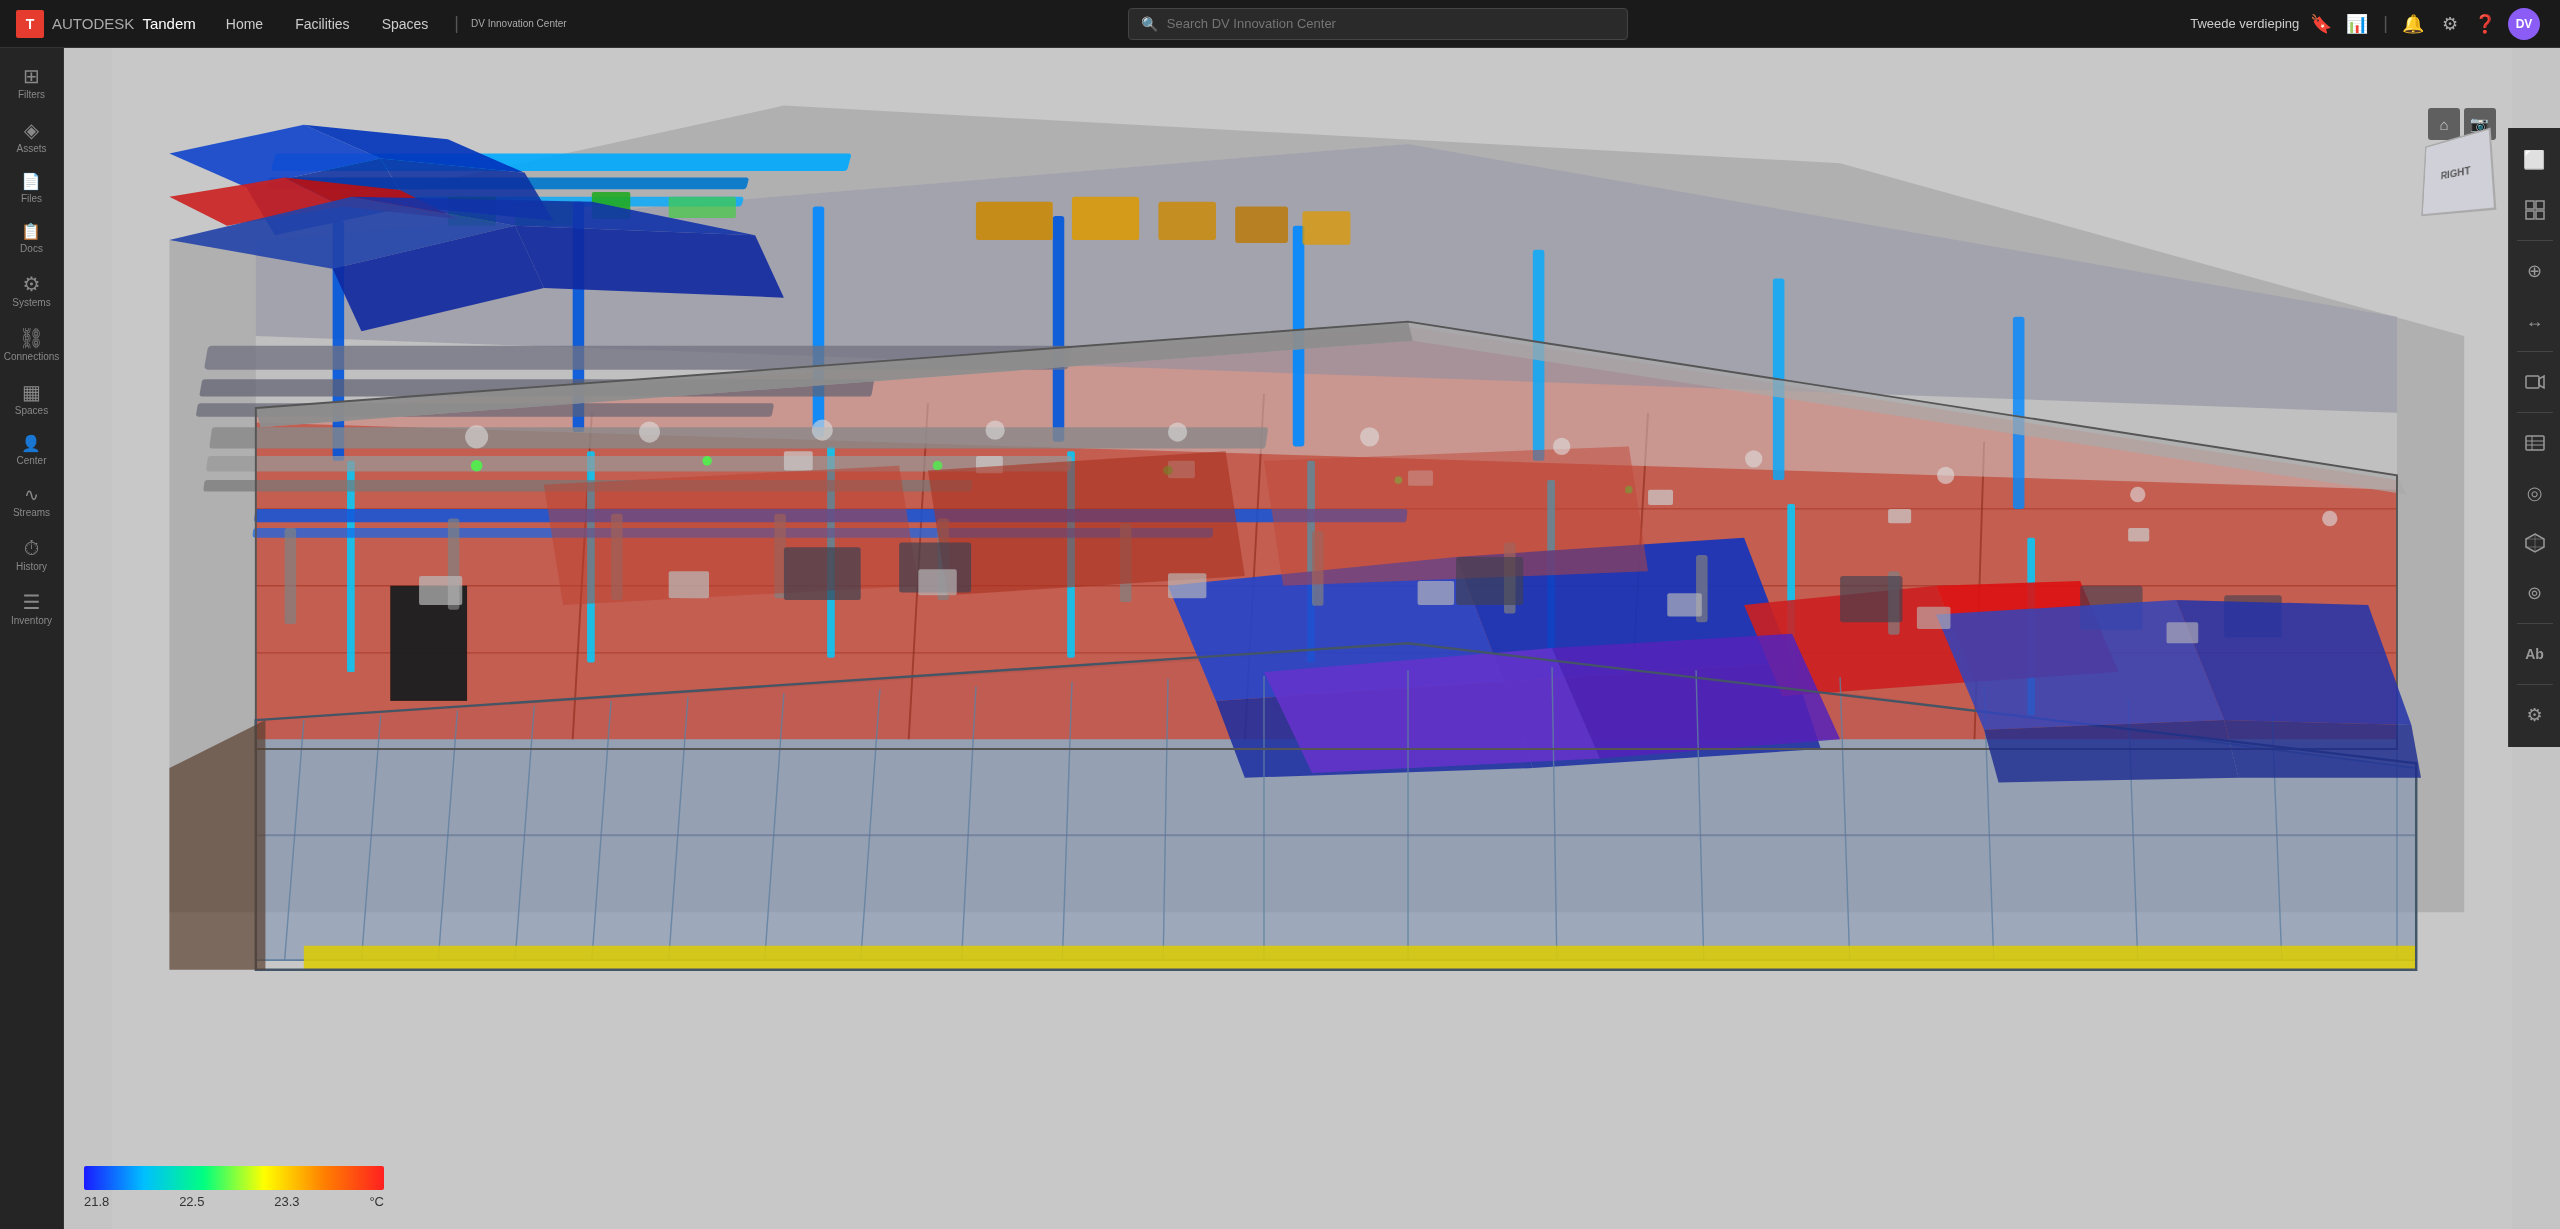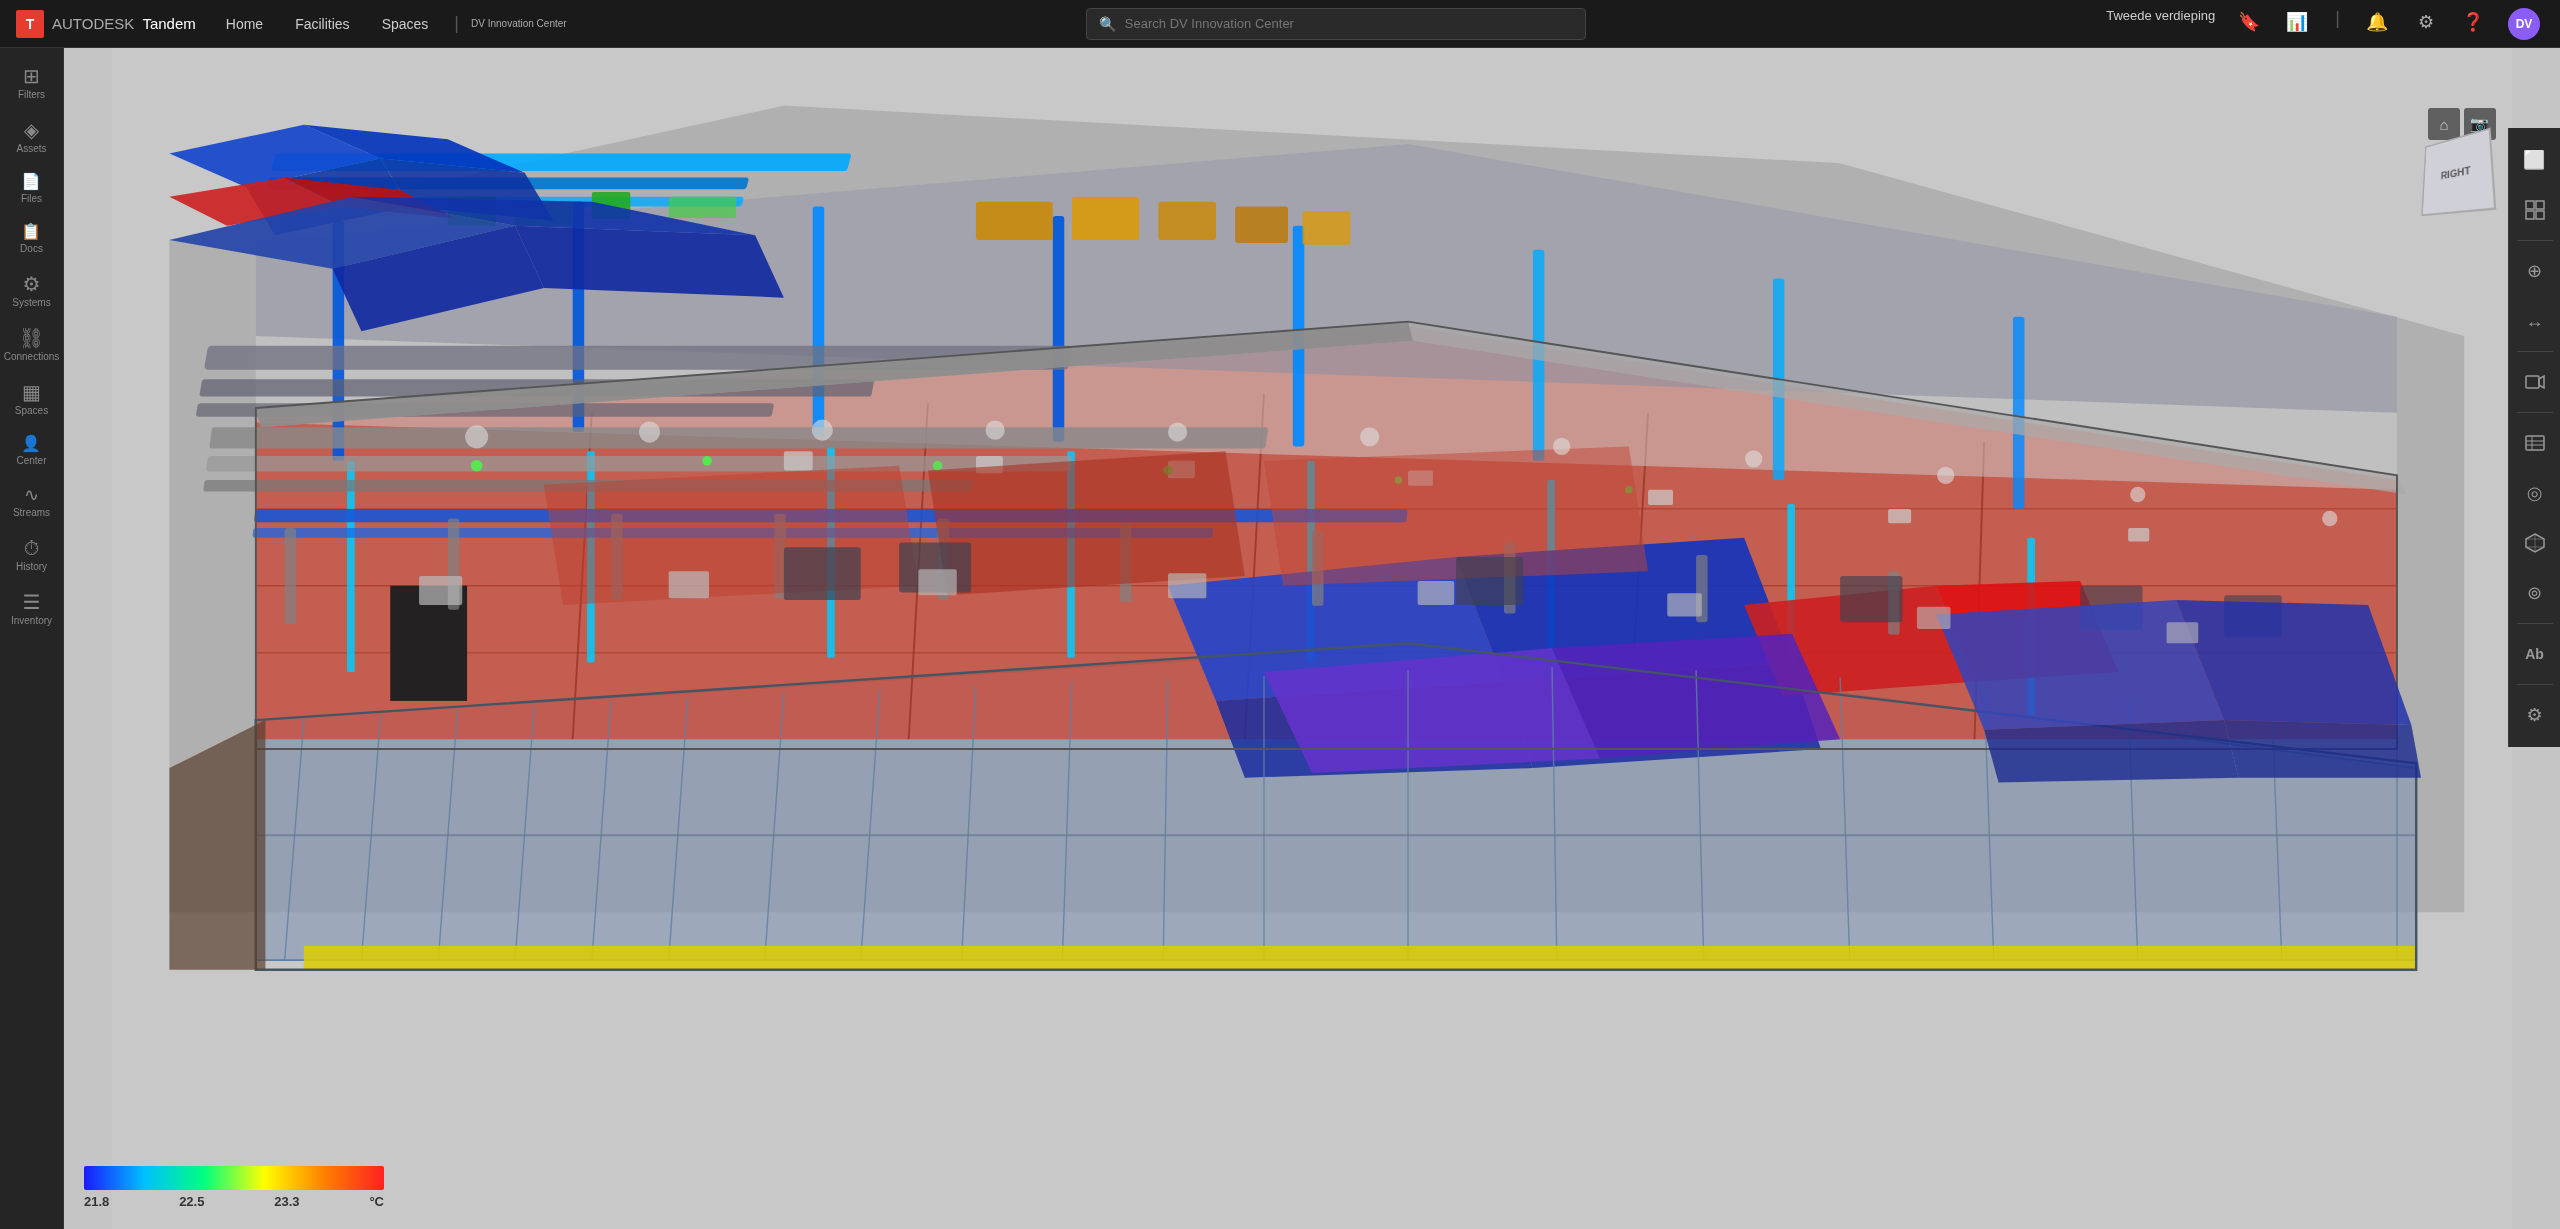--- a/index.html
+++ b/index.html
@@ -42,21 +42,21 @@
     }
     #topbar .search-box {
       width: 500px; height: 32px; background: #2a2a2a; border: 1px solid #444;
       border-radius: 4px; display: flex; align-items: center; padding: 0 12px; gap: 8px;
     }
     #topbar .search-box input {
       background: transparent; border: none; color: #84cc16; font-size: 13px; outline: none; width: 100%;
     }
     #topbar .search-icon { color: #888; font-size: 14px; }
     #topbar .right-area {
-      display: flex; align-items: flex-start; gap: 20px; padding-right: 20px;
+      display: flex; align-items: center; gap: 8px; padding-right: 20px;
     }
     #topbar .floor-label {
       color: #ccc; font-size: 13px;
     }
     #topbar .icon-btn {
       color: #aaa; font-size: 18px; cursor: pointer; width: 28px; height: 28px;
       display: flex; align-items: center; justify-content: center;
     }
     #topbar .avatar {
       width: 32px; height: 32px; border-radius: 50%; background: #8b5cf6;
@@ -90,21 +90,21 @@
       position: absolute; bottom: 20px; left: 20px;
       display: flex; flex-direction: column; gap: 4px;
     }
     #color-bar {
       width: 300px; height: 24px;
       background: linear-gradient(to right, #1a1aff, #00bfff, #00ff80, #ffff00, #ff8000, #ff2020);
       border-radius: 2px;
     }
     #color-labels {
       display: flex; justify-content: space-between;
-      color: #333; font-size: 13px; font-weight: 700;
+      color: #333; font-size: 13px; font-weight: 400;
     }
 
     
     #right-toolbar {
       position: absolute; top: 80px; right: 0; width: 52px;
       background: #2a2a2a; display: flex; flex-direction: column;
       align-items: center; padding: 8px 0; gap: 2px;
       border-left: 1px solid #3a3a3a;
     }
     .rt-btn {

